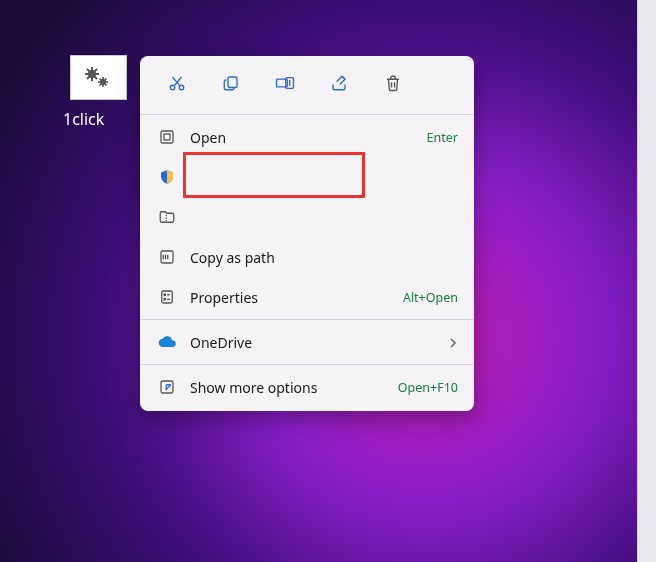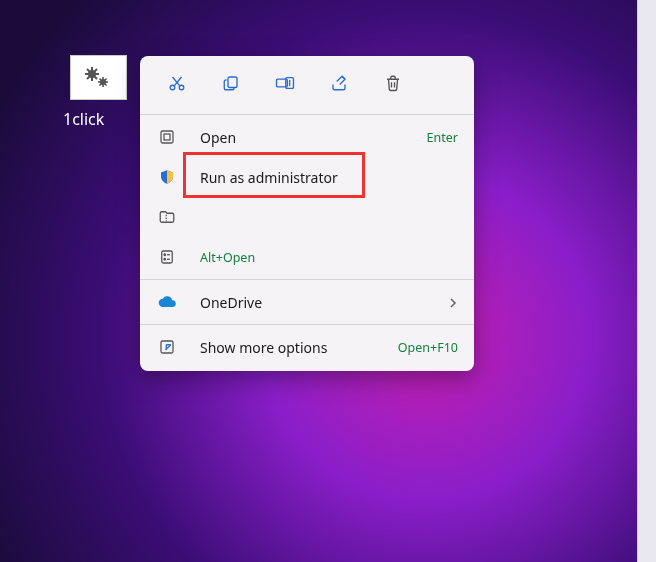--- a/index.html
+++ b/index.html
@@ -56,21 +56,20 @@
     display: flex; align-items: center; justify-content: center;
     border-radius: 4px;
     color: #2b6cd1;
   }
   .sep { height: 1px; background: #d6d3d9; margin: 2px 0; }
   .item {
     display: flex;
     align-items: center;
     height: 40px;
     padding: 0 16px;
-    gap: 10px;
   }
   .item .leading {
     width: 22px; height: 22px;
     margin-right: 12px;
     display: flex; align-items: center; justify-content: center;
     color: #2b6cd1;
   }
   .item .label { flex: 1; }
   .item .shortcut {
     color: #15803d;
@@ -165,45 +164,57 @@
     <span class="shortcut">Enter</span>
   </div>
 
   <div class="item">
     <span class="leading">
         <svg width="18" height="18" viewBox="0 0 24 24">
           <path d="M12 3l8 3v5c0 5-3.5 8.5-8 10-4.5-1.5-8-5-8-10V6l8-3z" fill="#2b6cd1"></path>
           <path d="M12 3l8 3v5c0 5-3.5 8.5-8 10V3z" fill="#f7c33b"></path>
         </svg>
       </span>
-    <span class="label">Run as administrator</span>
     <span class="shortcut"></span>
   </div>
 
   <div class="item">
     <span class="leading" style="color:#555">
         <svg width="18" height="18" viewBox="0 0 24 24" fill="none" stroke="currentColor" stroke-width="1.7">
           <path d="M3 7a2 2 0 012-2h5l2 2h7a2 2 0 012 2v8a2 2 0 01-2 2H5a2 2 0 01-2-2V7z"></path>
           <line x1="11" y1="9" x2="11" y2="17" stroke-dasharray="2 1.5"></line>
         </svg>
       </span>
     <span class="shortcut"></span>
   </div>
 
+  <div class="item">
+    <span class="leading" style="color:#555">
+        <svg width="18" height="18" viewBox="0 0 24 24" fill="none" stroke="currentColor" stroke-width="1.7">
+          <rect x="4" y="4" width="16" height="16" rx="2"></rect>
+          <line x1="7" y1="9" x2="7" y2="15"></line>
+          <line x1="10" y1="9" x2="10" y2="15"></line>
+          <line x1="13" y1="9" x2="13" y2="15"></line>
+        </svg>
+      </span>
+    <span class="label">Copy as path</span>
+    <span class="shortcut"></span>
+  </div>
 
   <div class="item">
     <span class="leading" style="color:#555">
         <svg width="18" height="18" viewBox="0 0 24 24" fill="none" stroke="currentColor" stroke-width="1.7">
           <rect x="5" y="4" width="14" height="16" rx="2"></rect>
           <circle cx="9" cy="9" r="1" fill="currentColor"></circle>
           <circle cx="9" cy="15" r="1" fill="currentColor"></circle>
           <line x1="12" y1="9" x2="16" y2="9"></line>
           <line x1="12" y1="15" x2="16" y2="15"></line>
         </svg>
       </span>
+    <span class="label">Properties</span>
     <span class="shortcut">Alt+Open</span>
   </div>
 
   <div class="sep"></div>
 
   <div class="item">
     <span class="leading">
         <svg width="20" height="14" viewBox="0 0 24 16">
           <path d="M7 14a5 5 0 010-10 6 6 0 0111 2 4 4 0 011 8H7z" fill="#1a84d6"></path>
         </svg>

